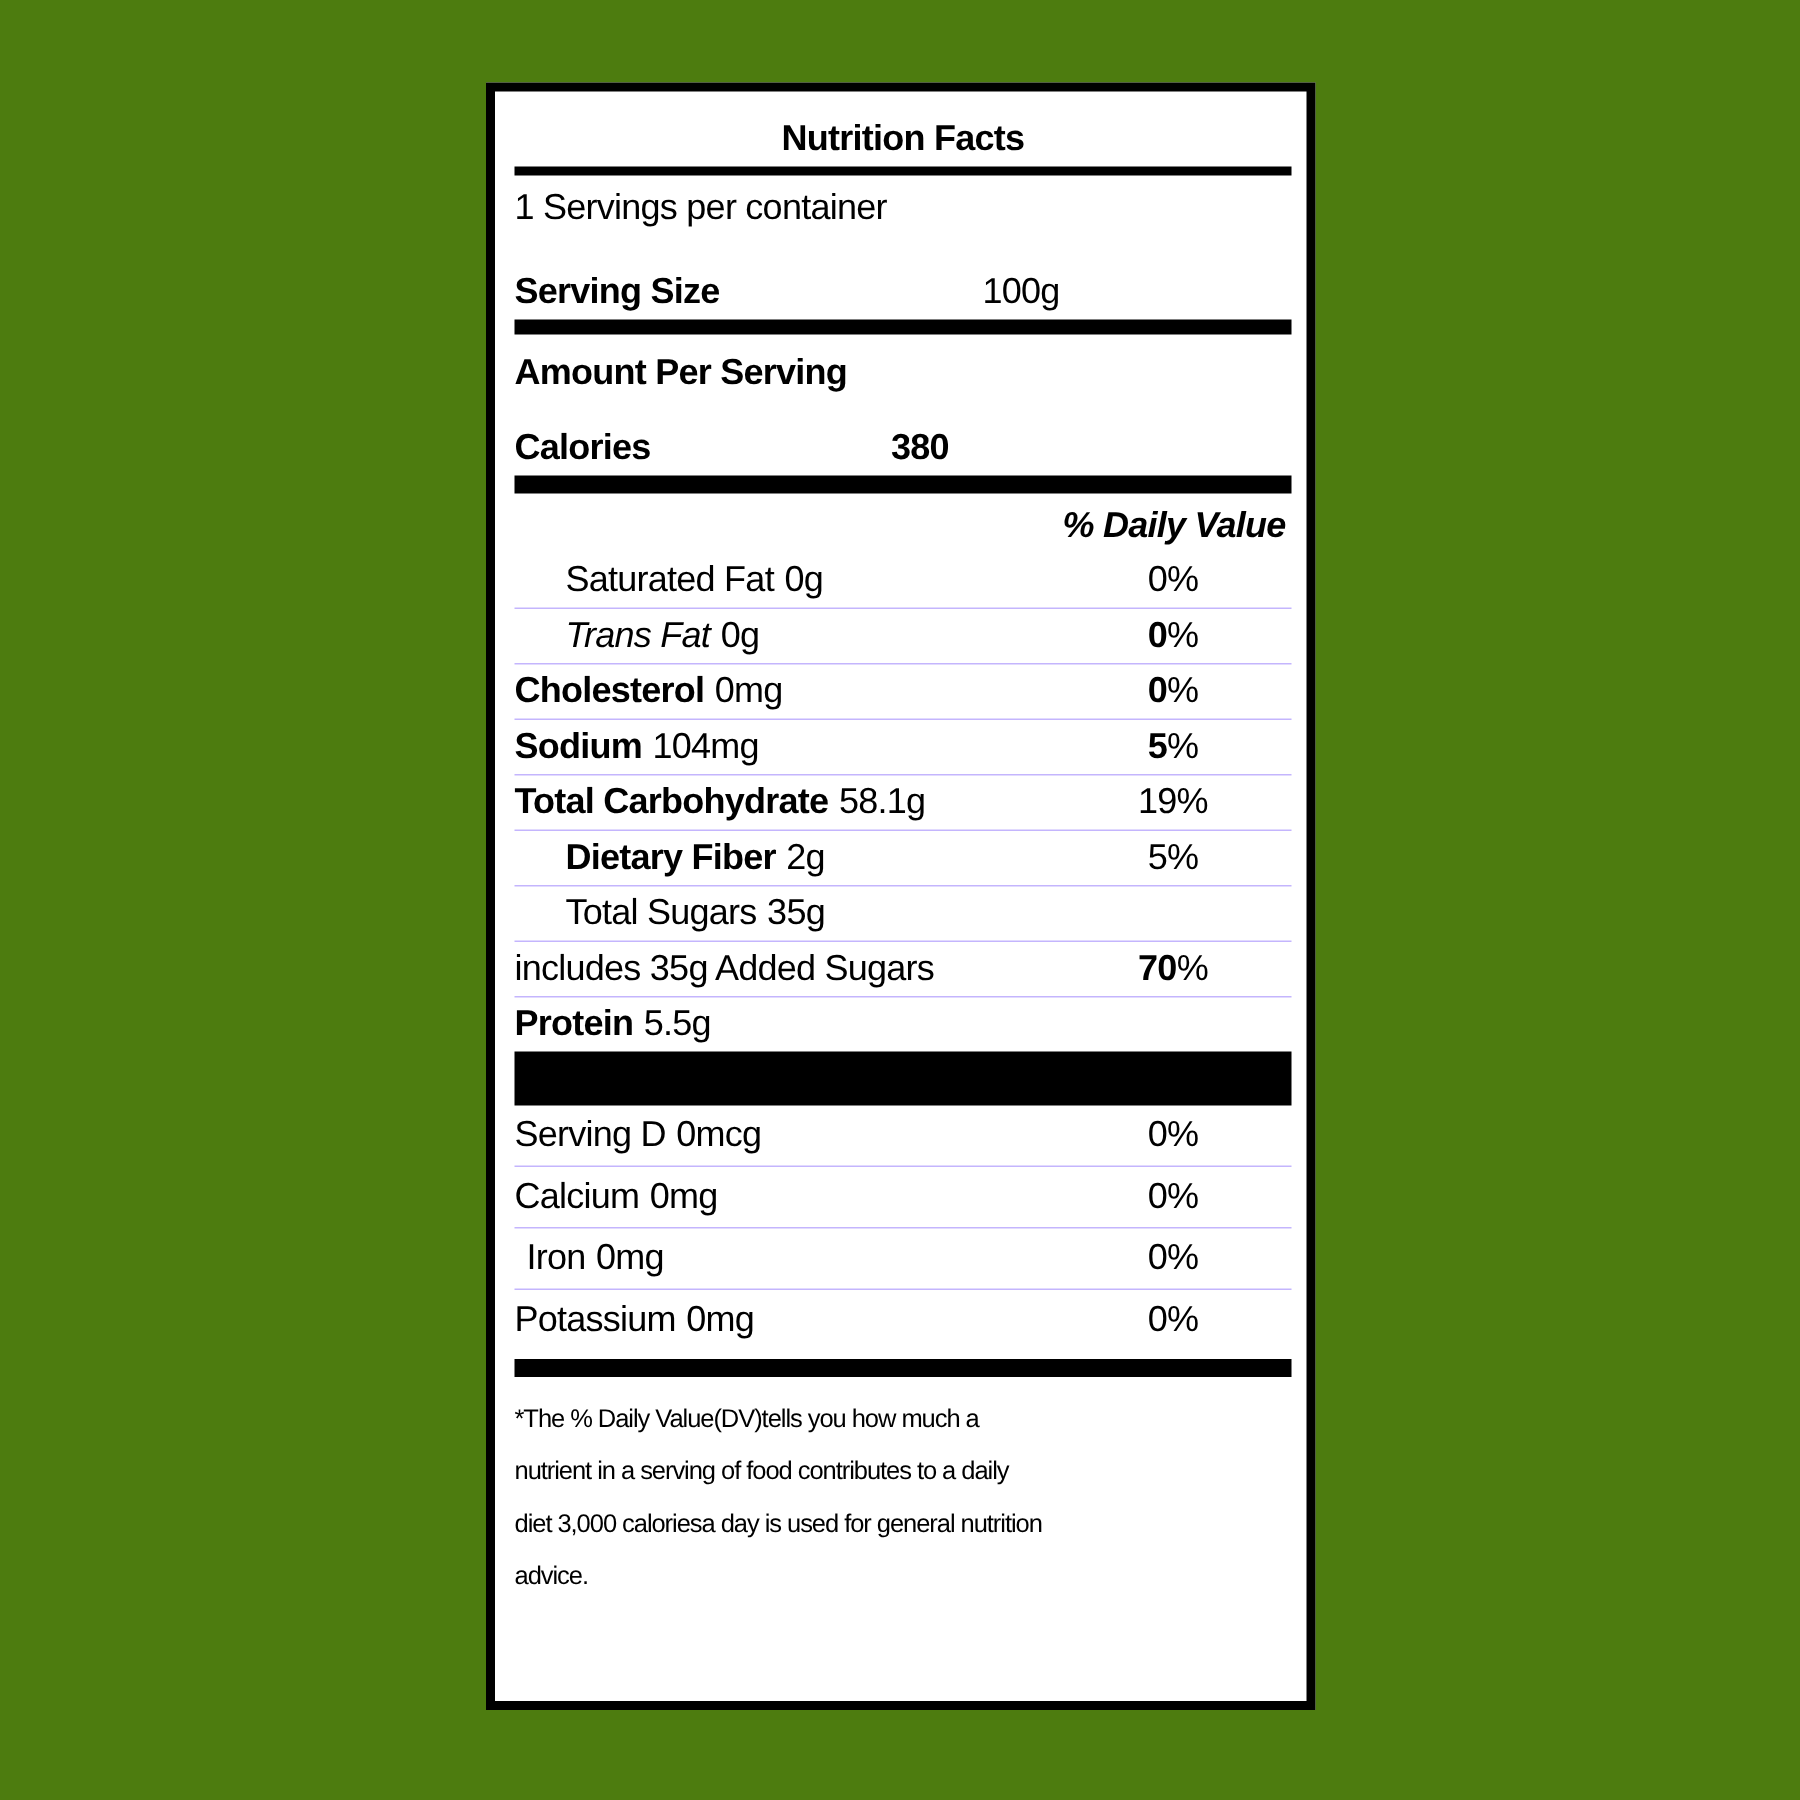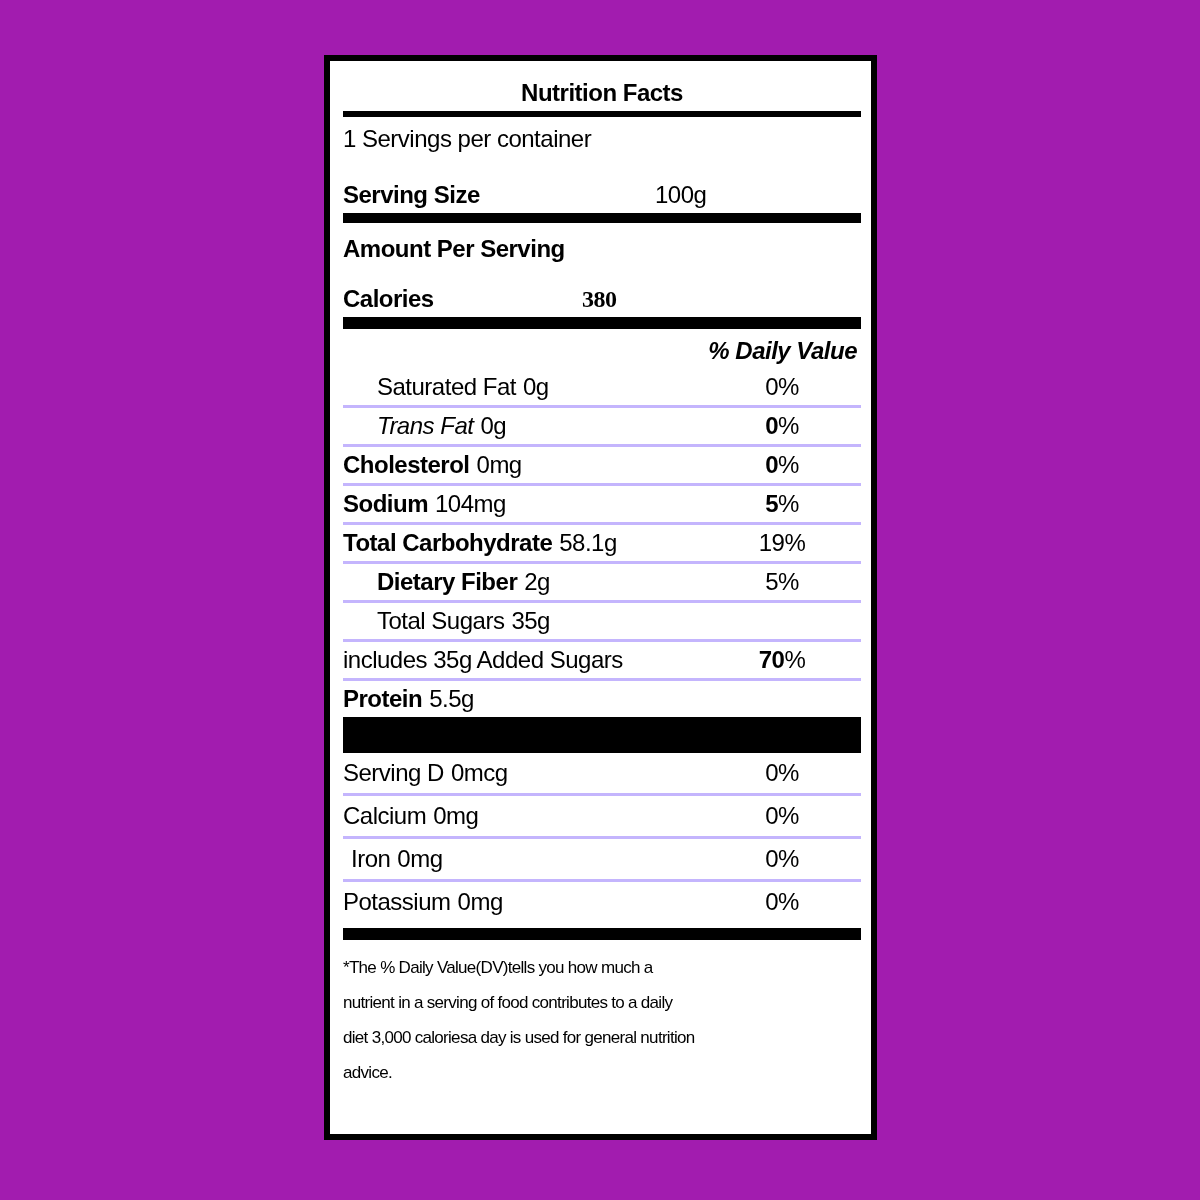--- a/index.html
+++ b/index.html
@@ -71,62 +71,62 @@
     letter-spacing: -0.5px;
   }
   .cal-row {
     position: relative;
     margin-top: 14px;
     height: 36px;
     line-height: 36px;
     font-size: 24px;
     letter-spacing: -0.5px;
   }
-  .cal-val { position: absolute; left: 239px; top: 0; font-family: Liberation Serif, serif; }
+  .cal-val { position: absolute; left: 251px; top: 0; }
 
   .dv-header {
     margin-top: 4px;
     height: 36px;
     line-height: 36px;
     font-size: 24px;
     letter-spacing: -0.5px;
     text-align: right;
     padding-right: 4px;
     font-style: italic;
   }
 
   .nrow, .vrow {
     position: relative;
     font-size: 24px;
     letter-spacing: -0.5px;
     white-space: nowrap;
   }
   .nrow { height: 36px; line-height: 36px; }
   .vrow { height: 40px; line-height: 40px; }
-  .nrow.sep, .vrow.sep { border-bottom: 3px solid #c4b5fd; }
+  .nrow.sep, .vrow.sep { border-bottom: 1px solid #c4b5fd; }
   .amt { margin-left: 7px; }
   .pct {
     position: absolute;
     left: 384px;
     top: 0;
     width: 110px;
     text-align: center;
   }
   .footnote {
     margin-top: 10px;
     font-size: 17px;
     letter-spacing: -0.7px;
     line-height: 35px;
     white-space: nowrap;
   }
 </style>
 </head>
 <body>
 
-<div id="canvas" style="background: #a21caf; color: rgb(0, 0, 0);">
+<div id="canvas" style="background: #4d7c0f; color: rgb(0, 0, 0);">
   <div class="label">
 
     <div class="title">Nutrition Facts</div>
     <div class="rule-title"></div>
 
     <div class="servings">1 Servings per container</div>
 
     <div class="serving-size-row">
       <span class="b">Serving Size</span>
       <span class="ss-val">100g</span>

